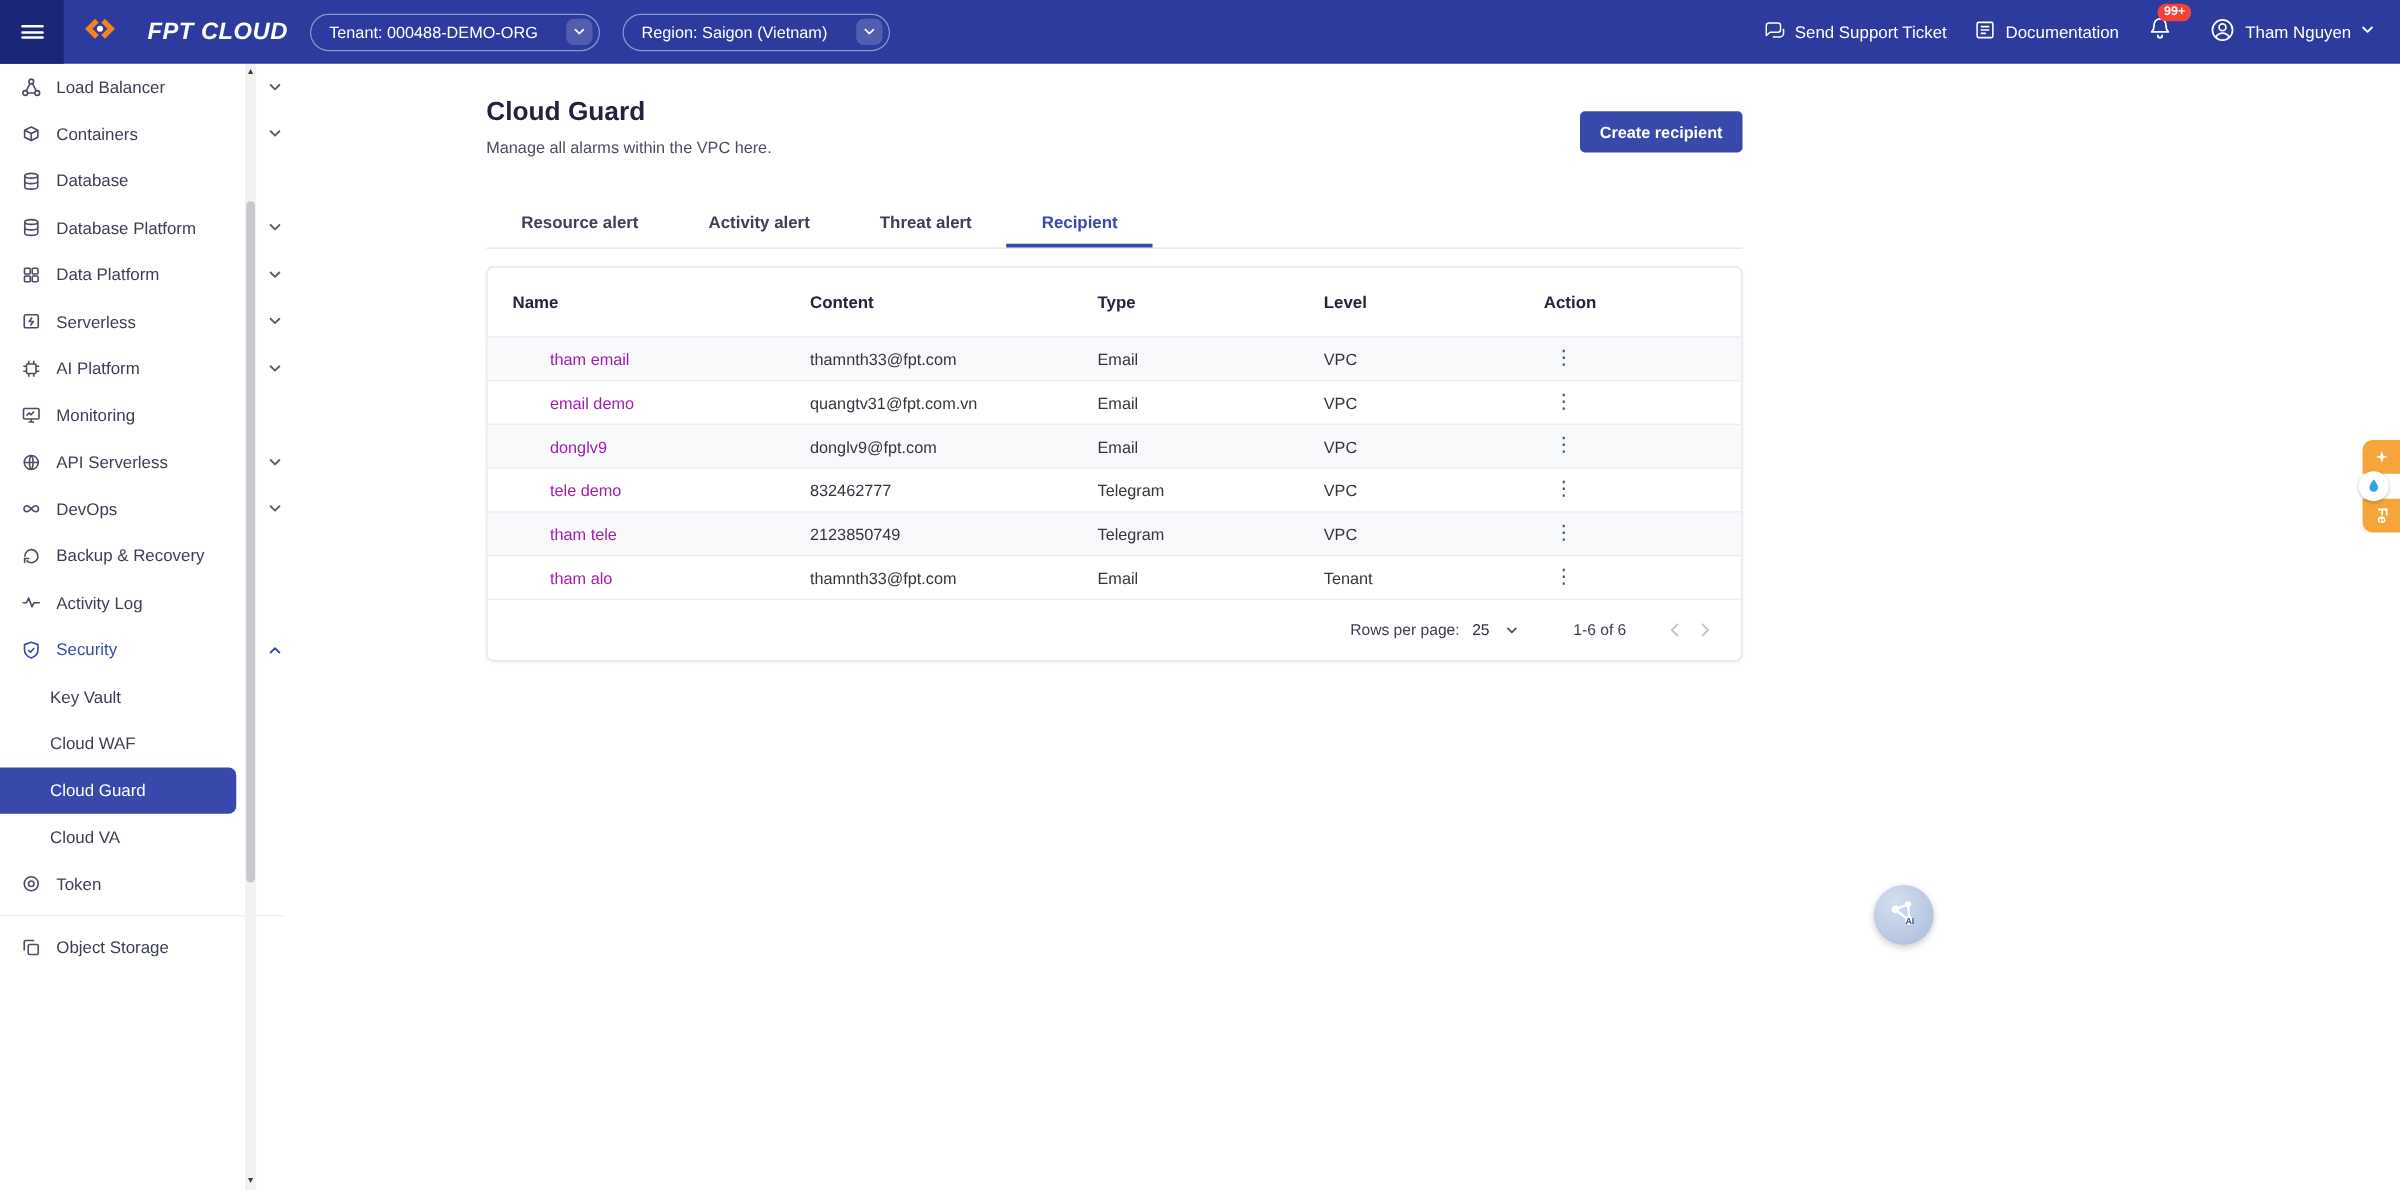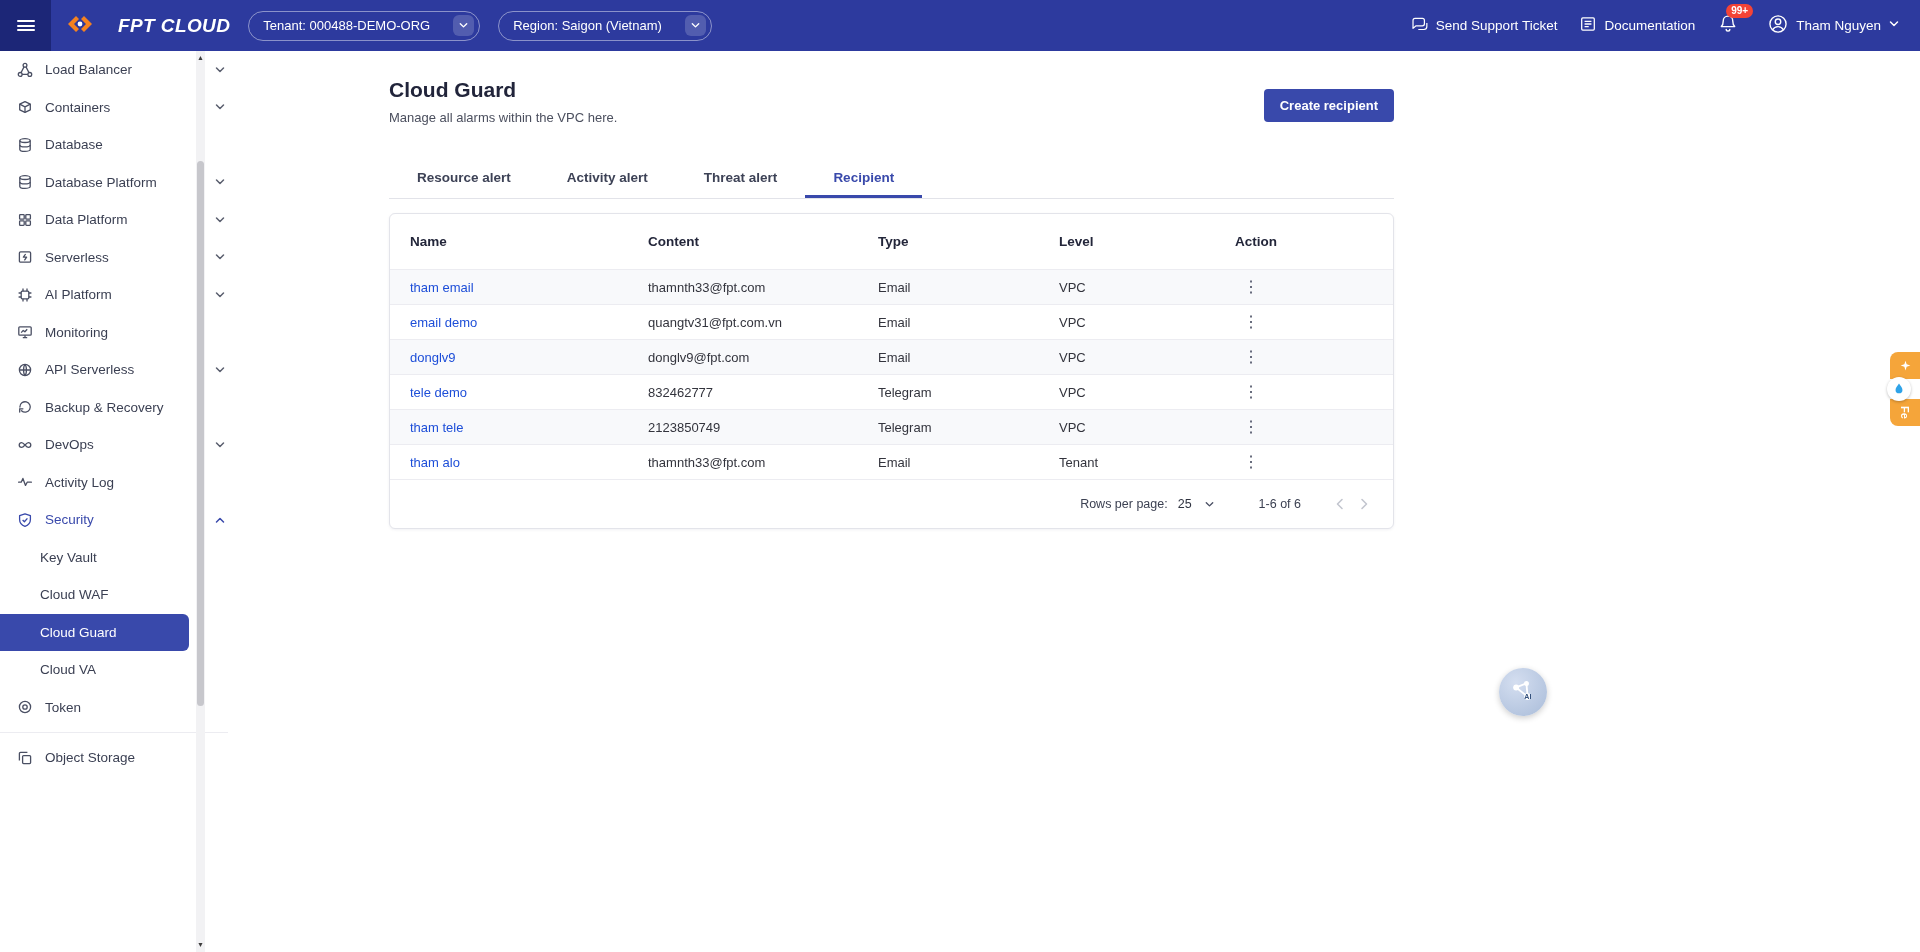--- a/index.html
+++ b/index.html
@@ -52,35 +52,35 @@
   .tab { padding: 0 28px; height: 38px; display: flex; align-items: center; font-size: 13.5px; font-weight: 600; color: #3d4256; cursor: pointer; border-bottom: 3px solid transparent; }
   .tab.active { color: #3949ab; border-bottom-color: #3949ab; }
 
   .card { margin-top: 14px; border: 1px solid #e3e4ea; border-radius: 6px; box-shadow: 0 1px 3px rgba(20,24,60,.06); background: #fff; overflow: hidden; }
   .trow, .thead { display: grid; grid-template-columns: 238px 230px 181px 176px 1fr; align-items: center; }
   .thead { height: 55px; }
   .thead .tcell { font-weight: 700; font-size: 13.5px; color: #23263a; }
   .tcell { padding-left: 20px; font-size: 13px; color: #33343d; white-space: nowrap; }
   .trow { height: 35px; border-top: 1px solid #ececf1; }
   .trow:nth-child(even) { background: #f8f9fb; }
-  .tcell a { color: #1d4ed8; text-decoration: none; cursor: pointer; }
+  .tcell a { color: #a21caf; text-decoration: none; cursor: pointer; margin-left: 30px; }
   .dots { background: none; border: none; font-size: 16px; color: #4a4f63; cursor: pointer; padding: 2px 8px; line-height: 1; font-family: inherit; }
   .tfoot { height: 49px; border-top: 1px solid #ececf1; display: flex; align-items: center; justify-content: flex-end; padding-right: 16px; font-size: 12.5px; color: #3c4152; }
   .rpp-label { margin-right: 10px; }
   .rpp-select { display: flex; align-items: center; gap: 12px; cursor: pointer; color: #2f3340; }
   .range { margin-left: 44px; margin-right: 26px; }
   .pg-btn { background: none; border: none; color: #c3c6cf; cursor: default; padding: 4px 8px; display: flex; align-items: center; }
 
   
   .feedback { position: absolute; top: 352px; right: 0; width: 30px; z-index: 60; }
   .fb-top { height: 27px; background: #f5a53a; border-radius: 8px 0 0 0; display: flex; align-items: center; justify-content: center; }
   .fb-mid { width: 24px; height: 24px; border-radius: 50%; background: #fff; box-shadow: 0 1px 3px rgba(0,0,0,.25); display: flex; align-items: center; justify-content: center; margin: -2px 0 -2px -3px; position: relative; z-index: 2; }
   .fb-bot { height: 27px; background: #f5a53a; border-radius: 0 0 0 8px; display: flex; align-items: center; justify-content: center; color: #fff; font-size: 11px; font-weight: 700; }
   .fb-bot span { writing-mode: vertical-rl; }
-  .ai-fab { position: absolute; left: 1499px; top: 668px; width: 48px; height: 48px; border-radius: 50%; background: radial-gradient(circle at 35% 30%, #d4def0, #a9bcd9); box-shadow: 0 2px 6px rgba(0,0,0,.2); display: flex; align-items: center; justify-content: center; cursor: pointer; z-index: 60; }
+  .ai-fab { position: absolute; left: 1499px; top: 708px; width: 48px; height: 48px; border-radius: 50%; background: radial-gradient(circle at 35% 30%, #d4def0, #a9bcd9); box-shadow: 0 2px 6px rgba(0,0,0,.2); display: flex; align-items: center; justify-content: center; cursor: pointer; z-index: 60; }
 
   .hidden-defs { position: absolute; width: 0; height: 0; overflow: hidden; }
 </style>
 </head>
 <body>
 
 <svg class="hidden-defs" aria-hidden="true">
     <defs>
   <symbol id="i-chev" viewBox="0 0 12 12">
         <path d="M2.5 4l3.5 3.5L9.5 4" fill="none" stroke="currentColor" stroke-width="1.5" stroke-linecap="round" stroke-linejoin="round"></path>
@@ -343,37 +343,37 @@
     <span class="nav-label">API Serverless</span>
     <span class="nav-chev">
         <svg width="12" height="12" viewBox="0 0 12 12">
           <use href="#i-chev"></use>
         </svg>
       </span>
   </div>
   <div class="nav-item">
     <span class="nav-ico">
         <svg>
+          <use href="#i-inf"></use>
+        </svg>
+      </span>
+    <span class="nav-label">DevOps</span>
+    <span class="nav-chev">
+        <svg width="12" height="12" viewBox="0 0 12 12">
+          <use href="#i-chev"></use>
+        </svg>
+      </span>
+  </div>
+  <div class="nav-item">
+    <span class="nav-ico">
+        <svg>
           <use href="#i-restore"></use>
         </svg>
       </span>
     <span class="nav-label">Backup &amp; Recovery</span>
-  </div>
-  <div class="nav-item">
-    <span class="nav-ico">
-        <svg>
-          <use href="#i-inf"></use>
-        </svg>
-      </span>
-    <span class="nav-label">DevOps</span>
-    <span class="nav-chev">
-        <svg width="12" height="12" viewBox="0 0 12 12">
-          <use href="#i-chev"></use>
-        </svg>
-      </span>
   </div>
   <div class="nav-item">
     <span class="nav-ico">
         <svg>
           <use href="#i-pulse"></use>
         </svg>
       </span>
     <span class="nav-label">Activity Log</span>
   </div>
   <div class="nav-item section-open">

